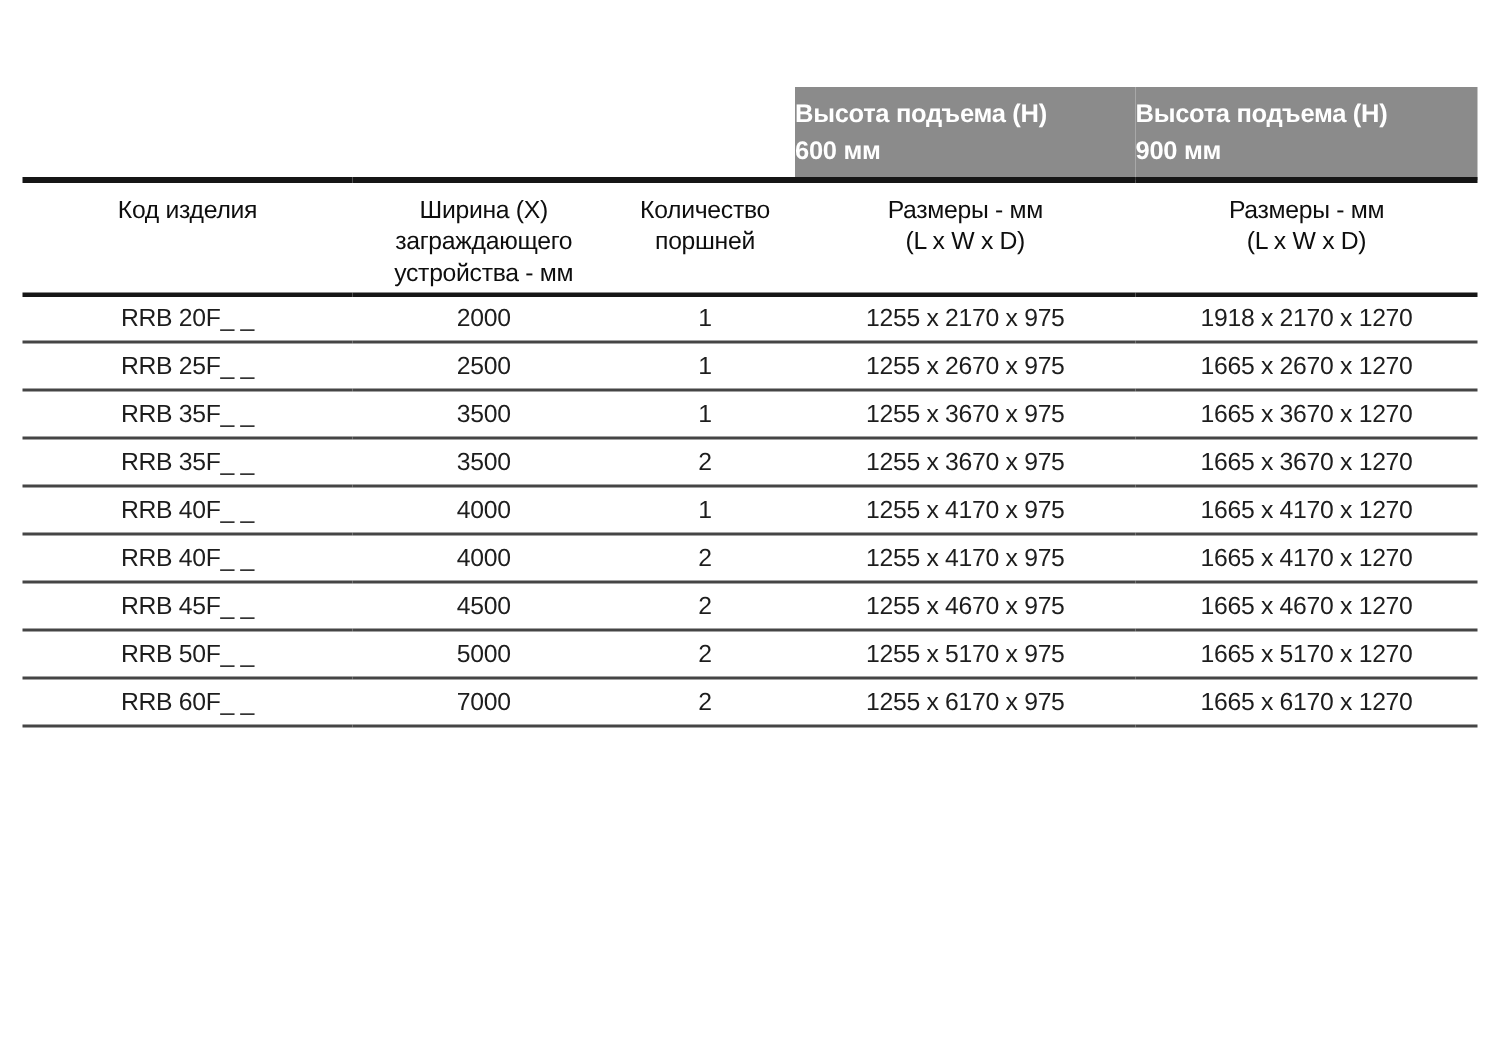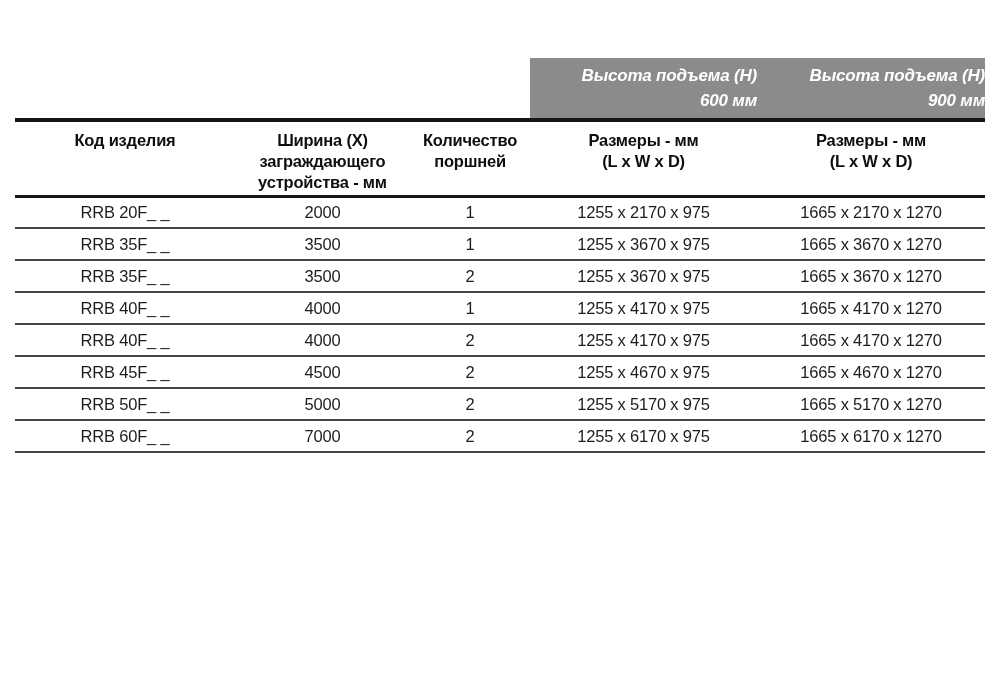--- a/index.html
+++ b/index.html
@@ -33,34 +33,33 @@
   }
   
   tr.band-row { height: 62px; }
   tr.band-row > * { border-bottom: 4px solid var(--heavy-rule); }
   td.band-spacer { background: transparent; }
   th.band-cell {
     background: var(--band-background);
     color: var(--band-text);
     font-size: 17px;
     font-weight: bold;
-    text-align: right;
+    text-align: left;
     vertical-align: middle;
     line-height: 25px;
     letter-spacing: -0.2px;
     padding: 0;
-    font-style: italic;
   }
   
   tr.col-header-row { height: 76px; }
   tr.col-header-row th {
     border-bottom: 3px solid var(--heavy-rule);
     color: #0e0e0e;
     font-size: 16.5px;
-    font-weight: bold;
+    font-weight: normal;
     text-align: center;
     vertical-align: top;
     padding: 8px 6px 0 6px;
     line-height: 21px;
     letter-spacing: -0.2px;
   }
   
   tbody td {
     height: 32px;
     border-bottom: 2px solid var(--row-rule);
@@ -120,21 +119,28 @@
           <div>(L x W x D)</div>
         </th>
       </tr>
     </thead>
     <tbody>
         <tr>
           <td>RRB 20F_ _</td>
           <td>2000</td>
           <td>1</td>
           <td>1255 x 2170 x 975</td>
-          <td>1665 x 2170 x 1270</td>
+          <td>1918 x 2170 x 1270</td>
+        </tr>
+        <tr>
+          <td>RRB 25F_ _</td>
+          <td>2500</td>
+          <td>1</td>
+          <td>1255 x 2670 x 975</td>
+          <td>1665 x 2670 x 1270</td>
         </tr>
         <tr>
           <td>RRB 35F_ _</td>
           <td>3500</td>
           <td>1</td>
           <td>1255 x 3670 x 975</td>
           <td>1665 x 3670 x 1270</td>
         </tr>
         <tr>
           <td>RRB 35F_ _</td>

